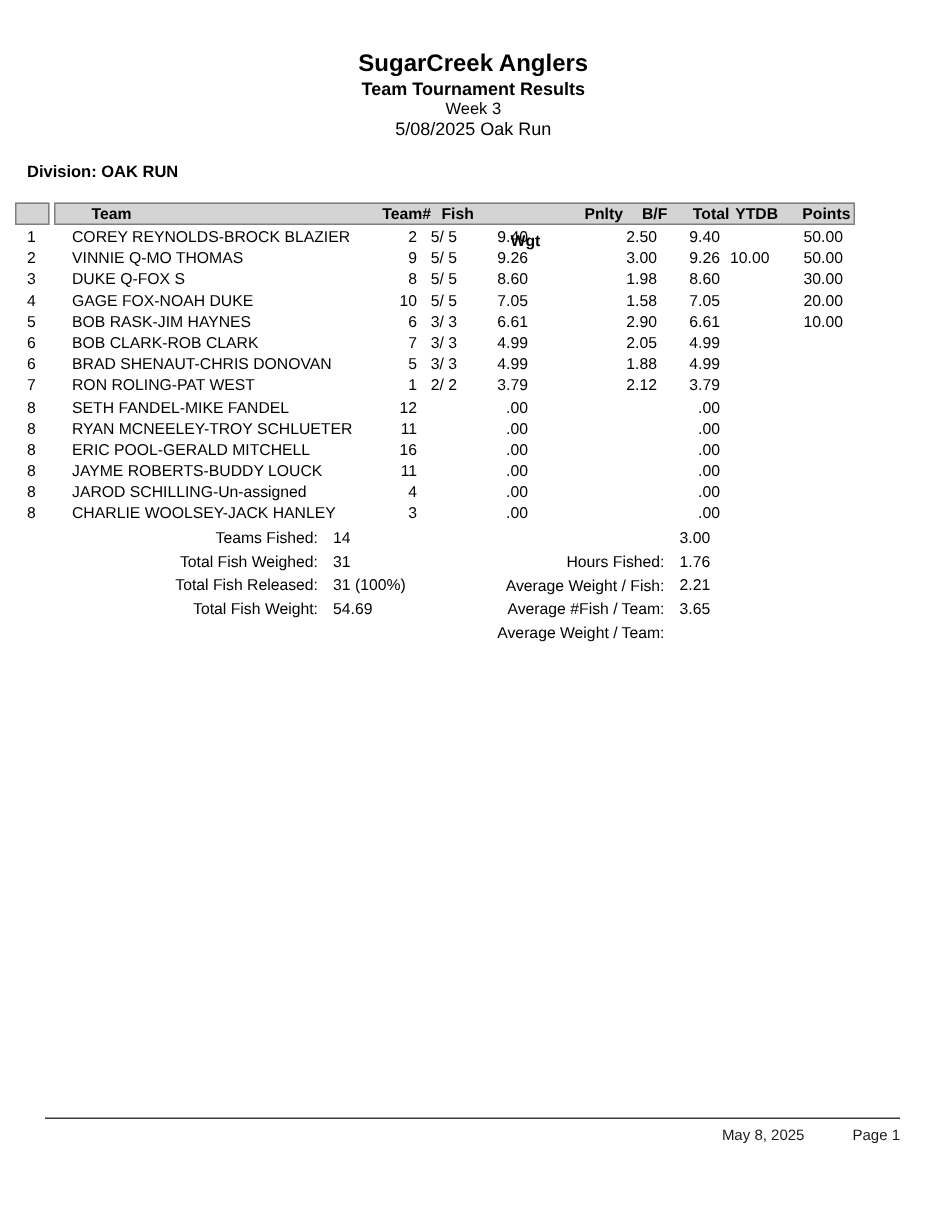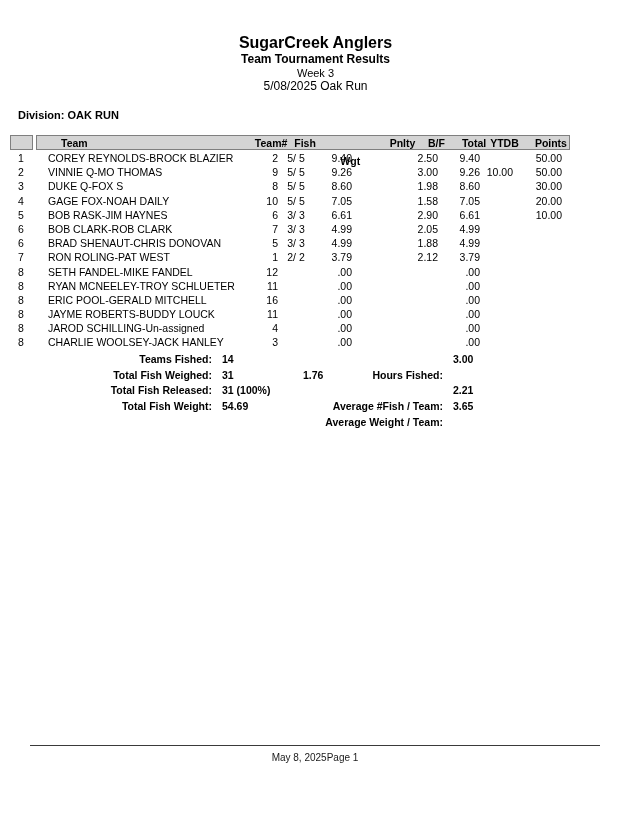--- a/index.html
+++ b/index.html
@@ -46,30 +46,30 @@
   .c-teamno { width:37px;  text-align:right; padding-right:2px; }
   .c-fish   { width:32px;  text-align:center; }
   .c-wgt    { width:42px;  text-align:right; padding-right:2px; }
   .c-pnlty  { width:56px;  text-align:right; padding-right:2px; }
   .c-bf     { width:30px;  text-align:right; padding-right:2px; }
   .c-total  { width:42px;  text-align:right; padding-right:2px; }
   .c-ytdb   { width:33px;  text-align:right; padding-right:2px; }
   .c-points { width:49px;  text-align:right; padding-right:2px; }
 
   .summary { position:absolute; top:352px; left:10px; width:560px;
-             font-size:10.5px; font-weight:bold; }
+             font-size:10.5px; font-weight:normal; }
   .sum-row { display:flex; height:15.5px; line-height:15.5px; white-space:nowrap; }
   .sl1 { width:202px; text-align:right; }
   .sv1 { width:71px;  margin-left:10px; text-align:left; }
   .sl2 { width:150px; text-align:right;margin-top:16px; }
   .sv2 { margin-left:10px; text-align:left; }
 
   .footer-line { position:absolute; top:745px; left:30px; width:570px; border-top:1px solid #3a3a3a; }
   .footer-text { position:absolute; top:752px; left:30px; width:570px;
-                 display:flex; justify-content:center; font-size:10px; color:#1a1a1a; }
+                 display:flex; justify-content:flex-end; font-size:10px; color:#1a1a1a;gap:32px; }
 </style>
 </head>
 <body>
 
 <div class="title-block">
   <div class="title">SugarCreek Anglers</div>
   <div class="subtitle">Team Tournament Results</div>
   <div class="week">Week 3</div>
   <div class="dateloc">5/08/2025 Oak Run</div>
 </div>
@@ -126,21 +126,21 @@
     <span class="td c-wgt">8.60</span>
     <span class="td c-pnlty"></span>
     <span class="td c-bf">1.98</span>
     <span class="td c-total">8.60</span>
     <span class="td c-ytdb"></span>
     <span class="td c-points">30.00</span>
   </div>
 
   <div class="tr">
     <span class="td c-rank">4</span>
-    <span class="td c-team">GAGE FOX-NOAH DAILY</span>
+    <span class="td c-team">GAGE FOX-NOAH DUKE</span>
     <span class="td c-teamno">10</span>
     <span class="td c-fish">5/ 5</span>
     <span class="td c-wgt">7.05</span>
     <span class="td c-pnlty"></span>
     <span class="td c-bf">1.58</span>
     <span class="td c-total">7.05</span>
     <span class="td c-ytdb"></span>
     <span class="td c-points">20.00</span>
   </div>
 
@@ -279,20 +279,21 @@
 <div class="summary">
   <div class="sum-row">
     <span class="sl1">Teams Fished:</span>
     <span class="sv1">14</span>
     <span class="sl2">Hours Fished:</span>
     <span class="sv2">3.00</span>
   </div>
   <div class="sum-row">
     <span class="sl1">Total Fish Weighed:</span>
     <span class="sv1">31</span>
+    <span class="sl2">Average Weight / Fish:</span>
     <span class="sv2">1.76</span>
   </div>
   <div class="sum-row">
     <span class="sl1">Total Fish Released:</span>
     <span class="sv1">31 (100%)</span>
     <span class="sl2">Average #Fish / Team:</span>
     <span class="sv2">2.21</span>
   </div>
   <div class="sum-row">
     <span class="sl1">Total Fish Weight:</span>

